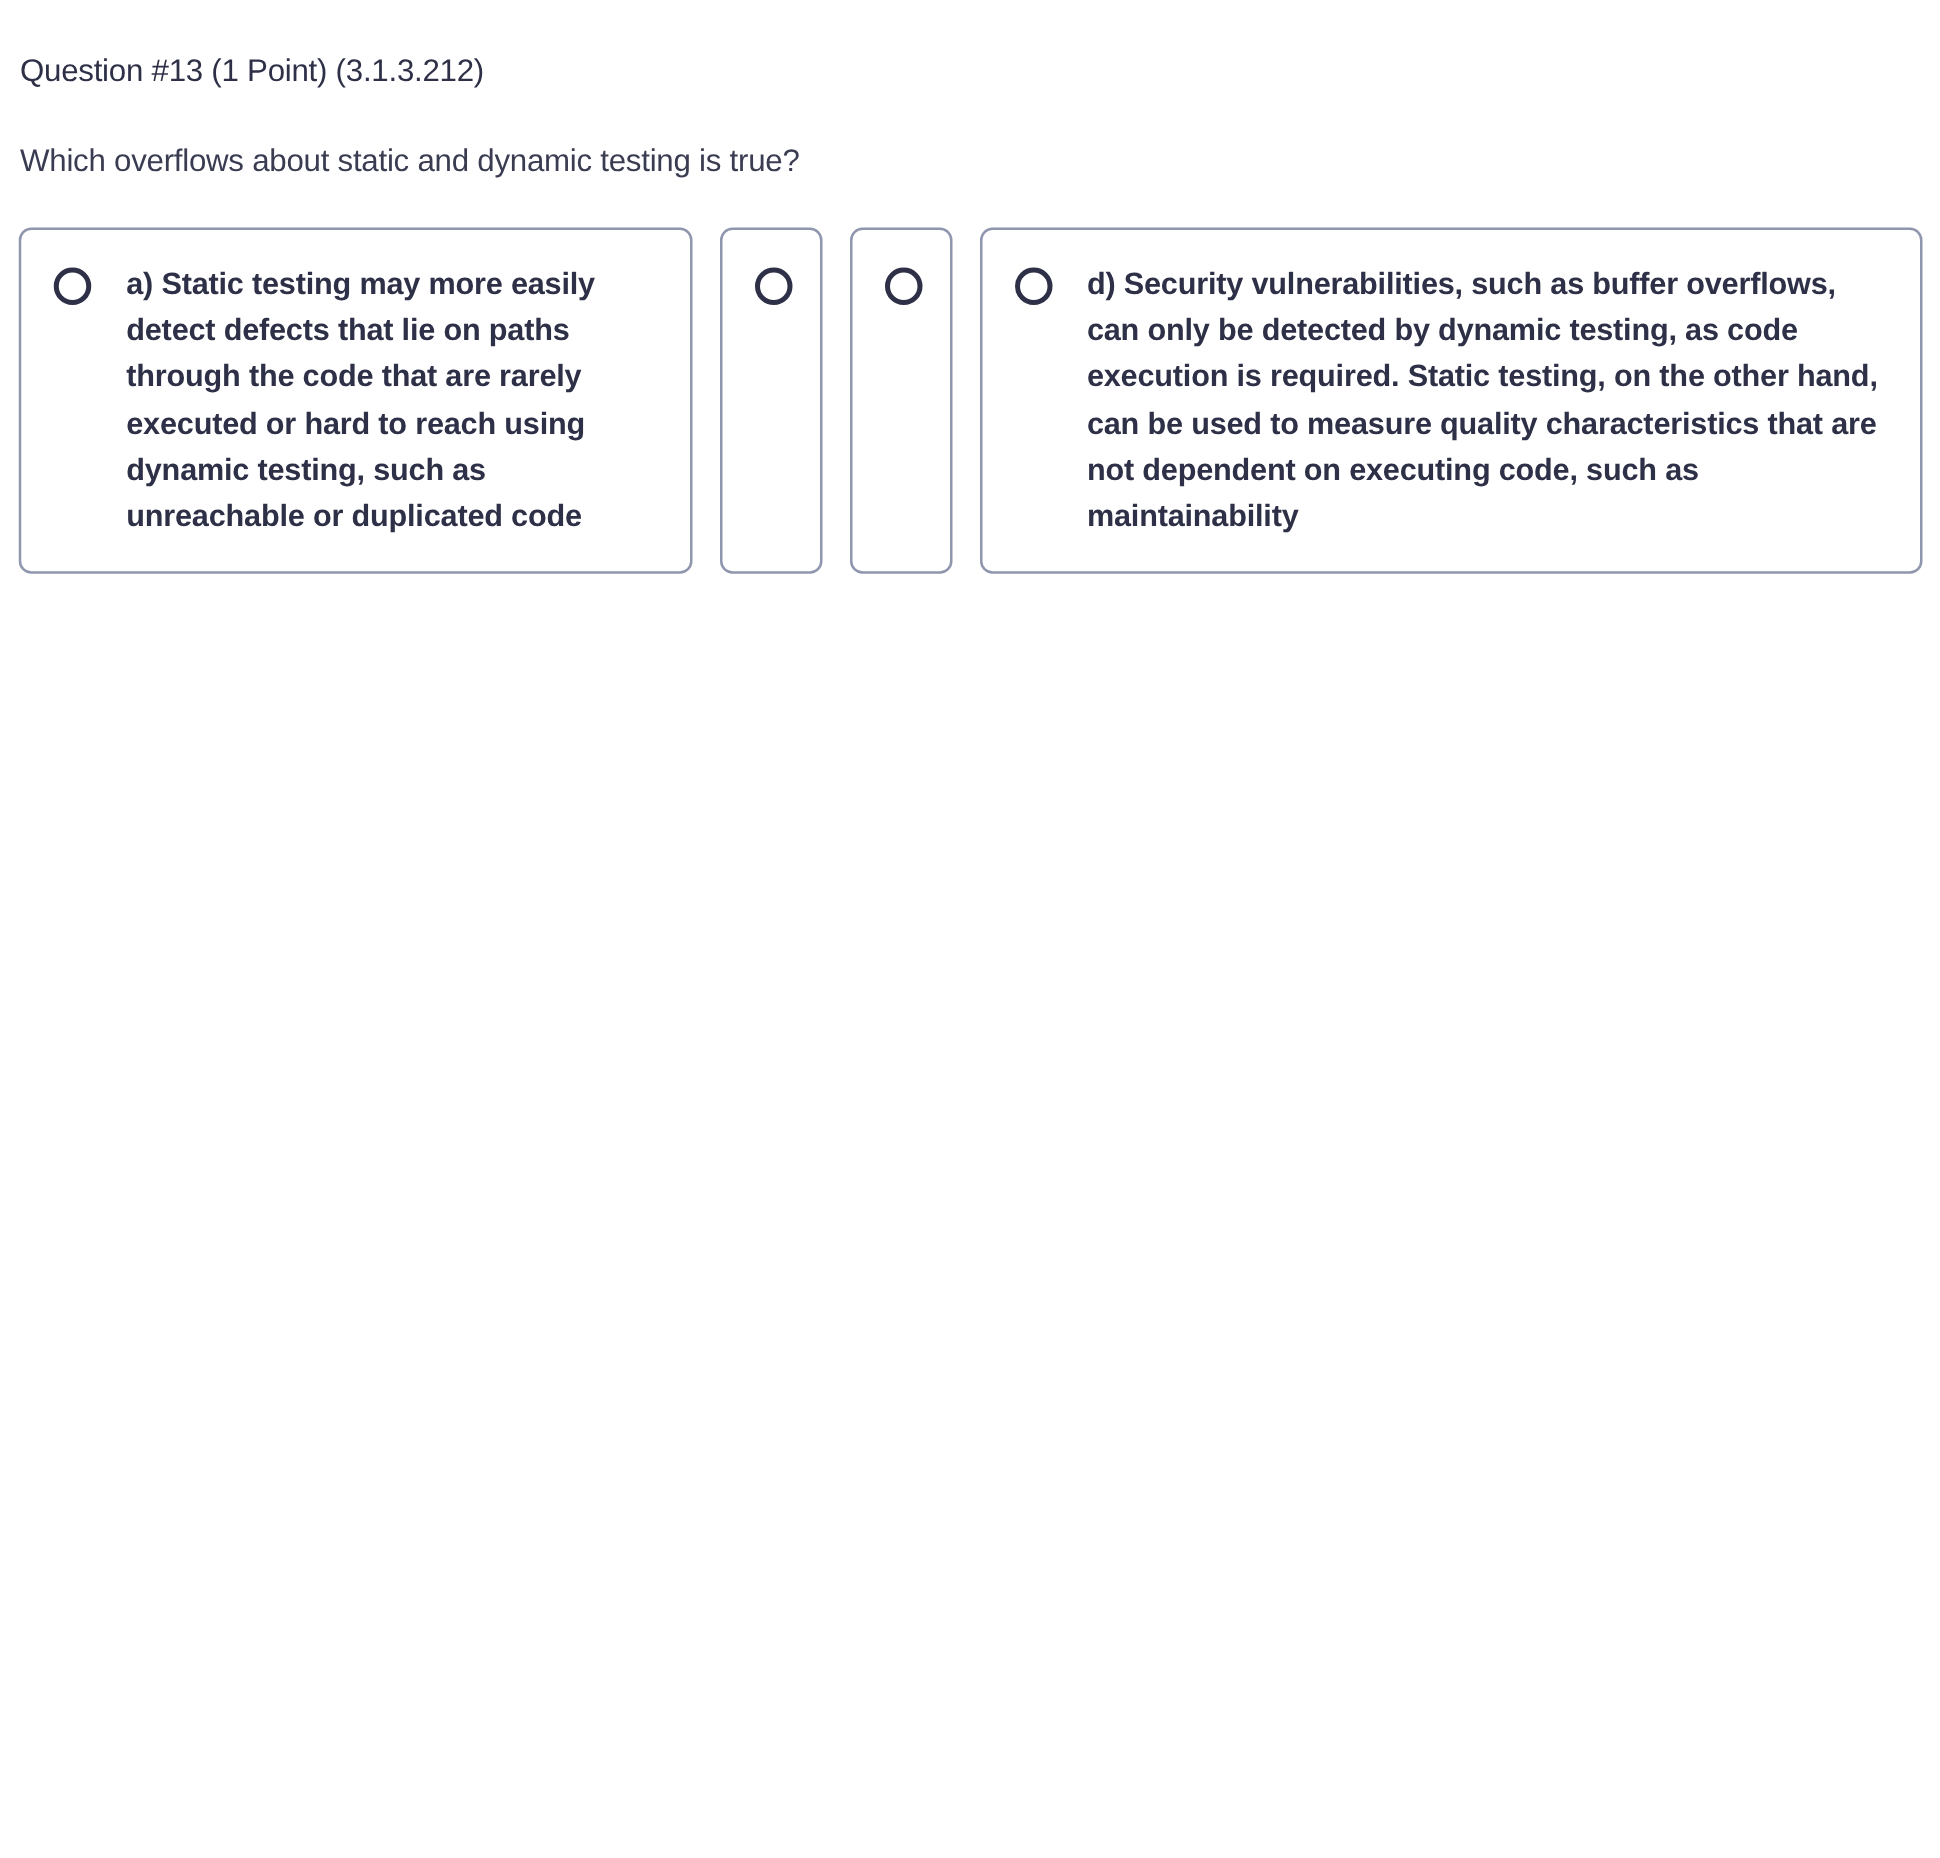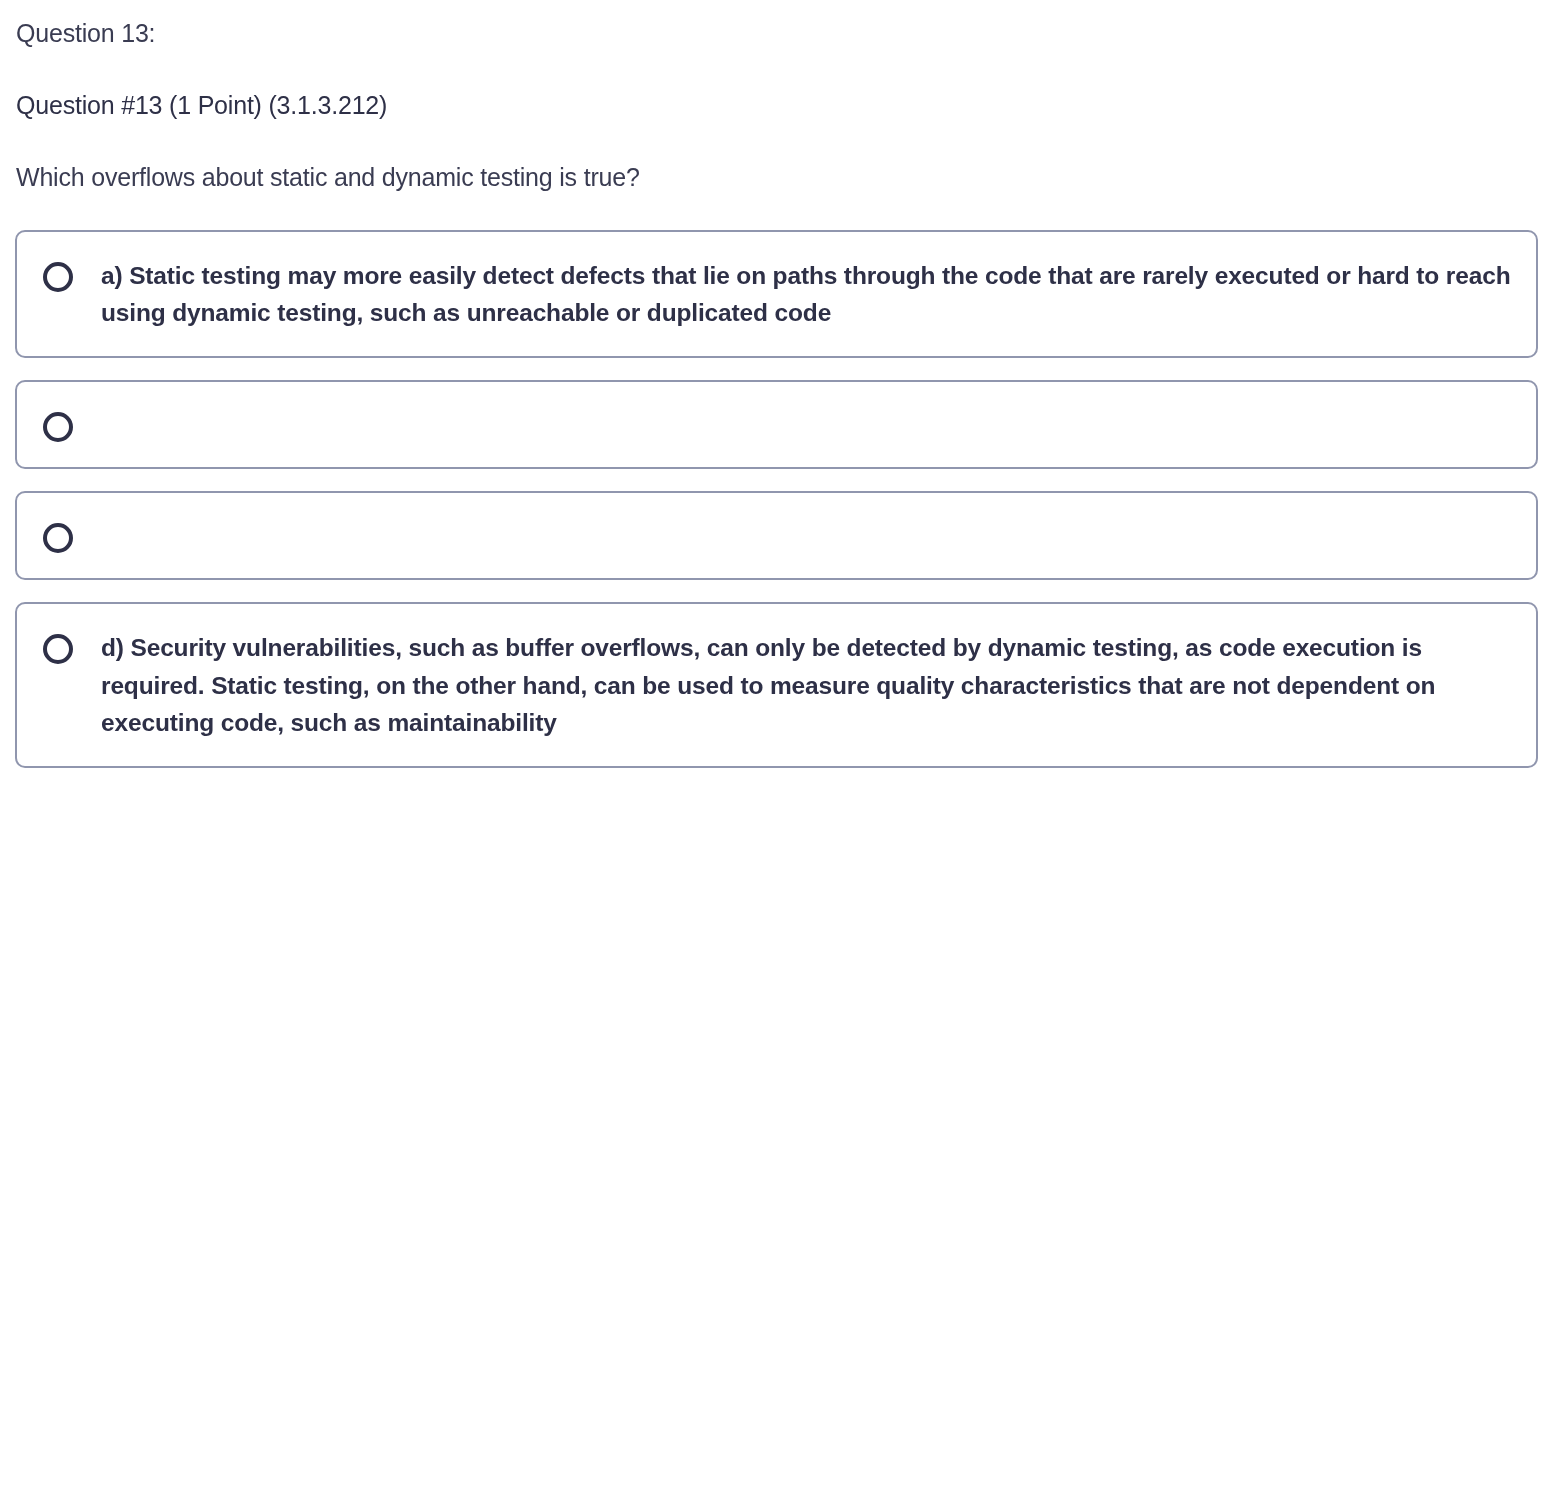--- a/index.html
+++ b/index.html
@@ -43,21 +43,21 @@
     font-weight: 400;
     color: #3a3c52;
     letter-spacing: -0.2px;
     padding: 42px 0 0 16px;
     line-height: 1.2;
   }
   .options {
     margin-top: 38px;
     padding: 0 14px 0 15px;
     display: flex;
-    flex-direction: column;
+    flex-direction: row;
     gap: 22px;
   }
   .option-card {
     box-sizing: border-box;
     border: 2px solid #9096ae;
     border-radius: 10px;
     background: #ffffff;
     display: flex;
     align-items: flex-start;
     padding: 25px 22px 25px 26px;
@@ -82,21 +82,20 @@
     line-height: 1.52;
     color: #2e3047;
     letter-spacing: -0.15px;
   }
 </style>
 </head>
 <body>
 
 <div class="page">
 
-  <div class="q-header">Question 13:</div>
 
   <div class="q-subheader">Question #13 (1 Point) (3.1.3.212)</div>
 
   <div class="q-prompt">Which overflows about static and dynamic testing is true?</div>
 
   <div class="options">
 
     <div class="option-card">
       <span class="radio"></span>
       <span class="option-text">a) Static testing may more easily detect defects that lie on paths through the code that are rarely executed or hard to reach using dynamic testing, such as unreachable or duplicated code</span>

